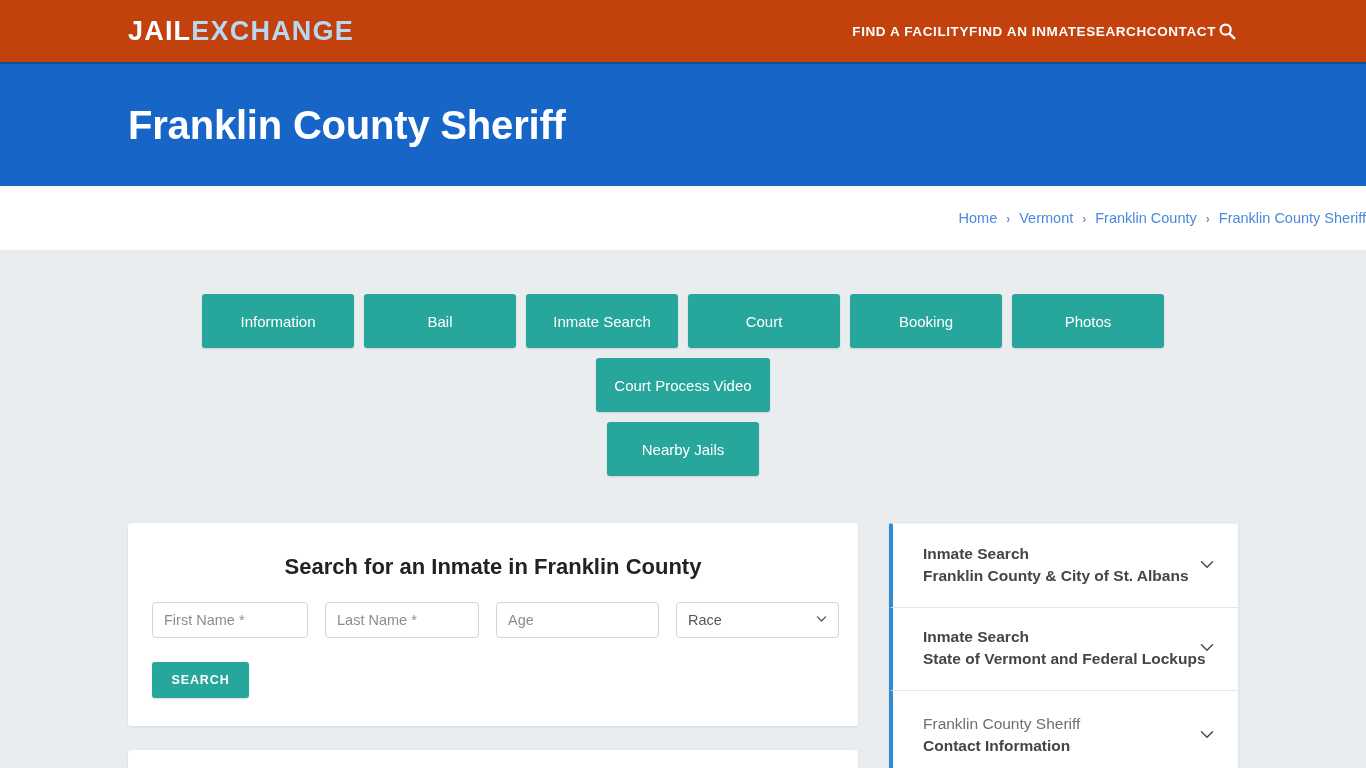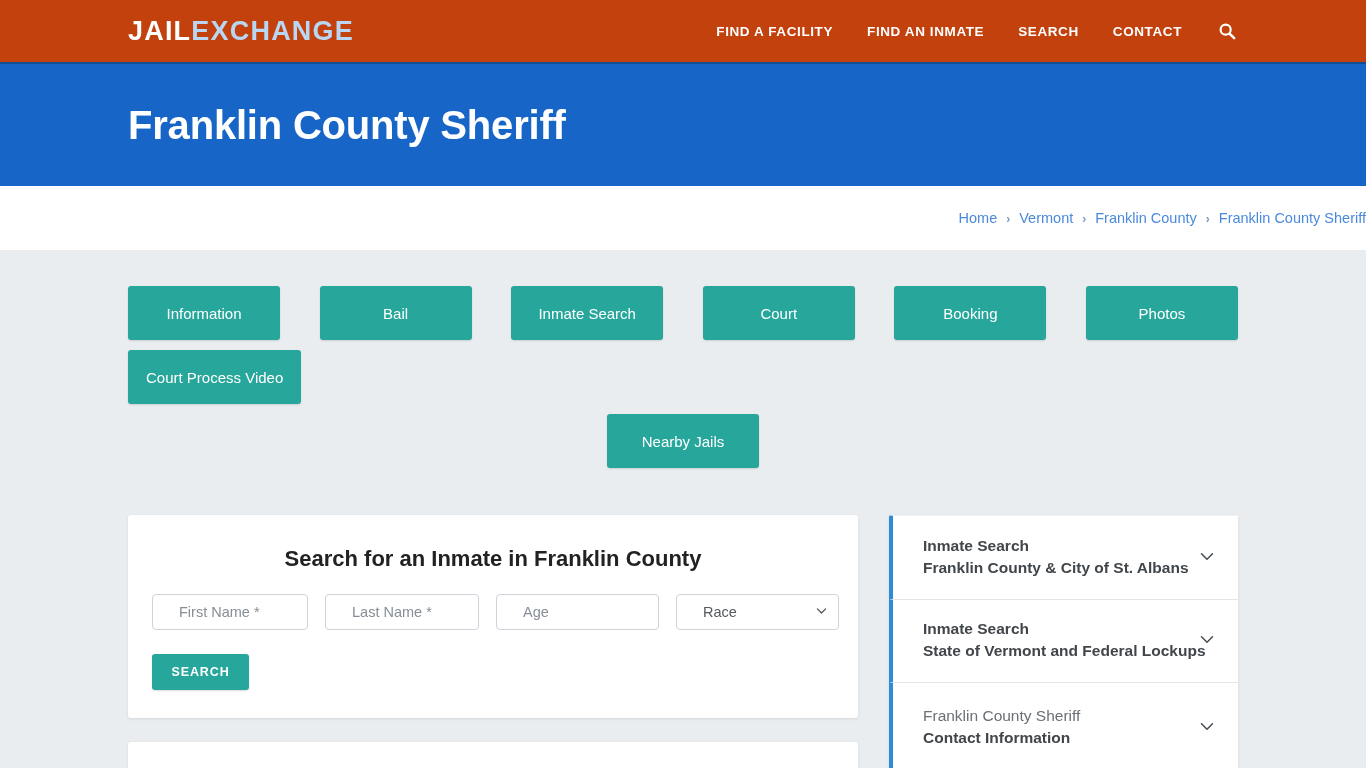--- a/index.html
+++ b/index.html
@@ -30,21 +30,20 @@
     cursor: pointer;
   }
   .logo .l1 { color: #ffffff; }
   .logo .l2 { color: #b9d6f2; }
 
   .nav {
     margin-left: auto;
     margin-right: 128px;
     display: flex;
     align-items: center;
-    gap: 34px;
   }
   .nav a {
     color: #ffffff;
     font-size: 13.5px;
     font-weight: bold;
     letter-spacing: .6px;
     text-decoration: none;
     white-space: nowrap;
   }
   .search-ico {
@@ -92,24 +91,24 @@
     font-weight: bold;
     margin: 0 9px;
     transform: translateY(1px);
   }
 
   
   .page { background: #eaedf0; padding-top: 36px; }
 
   .tabs {
     width: 1110px;
-    margin: 0 auto;
+    margin: 8px auto;
     display: flex;
     flex-wrap: wrap;
-    justify-content: space-between;
+    justify-content: center;
     gap: 10px 10px;
   }
   .tab {
     background: #27a69b;
     color: #ffffff;
     font-size: 15px;
     height: 54px;
     min-width: 152px;
     padding: 0 18px;
     border: none;
@@ -153,21 +152,21 @@
     color: #222222;
     font-weight: bold;
   }
   .fields { display: flex; gap: 17px; }
   .fld {
     height: 36px;
     border: 1px solid #ced4da;
     border-radius: 4px;
     font-size: 14.5px;
     color: #55595c;
-    padding: 0 26px;
+    padding: 0 11px;
     background: #ffffff;
     font-family: "Liberation Sans", sans-serif;
     outline: none;
   }
   .fld::placeholder { color: #868e96; }
   .f-first { width: 156px; }
   .f-last  { width: 154px; }
   .f-age   { width: 163px; }
   .f-race  { width: 163px; appearance: none; color: #55595c;
              background-image: none; cursor: pointer; }

